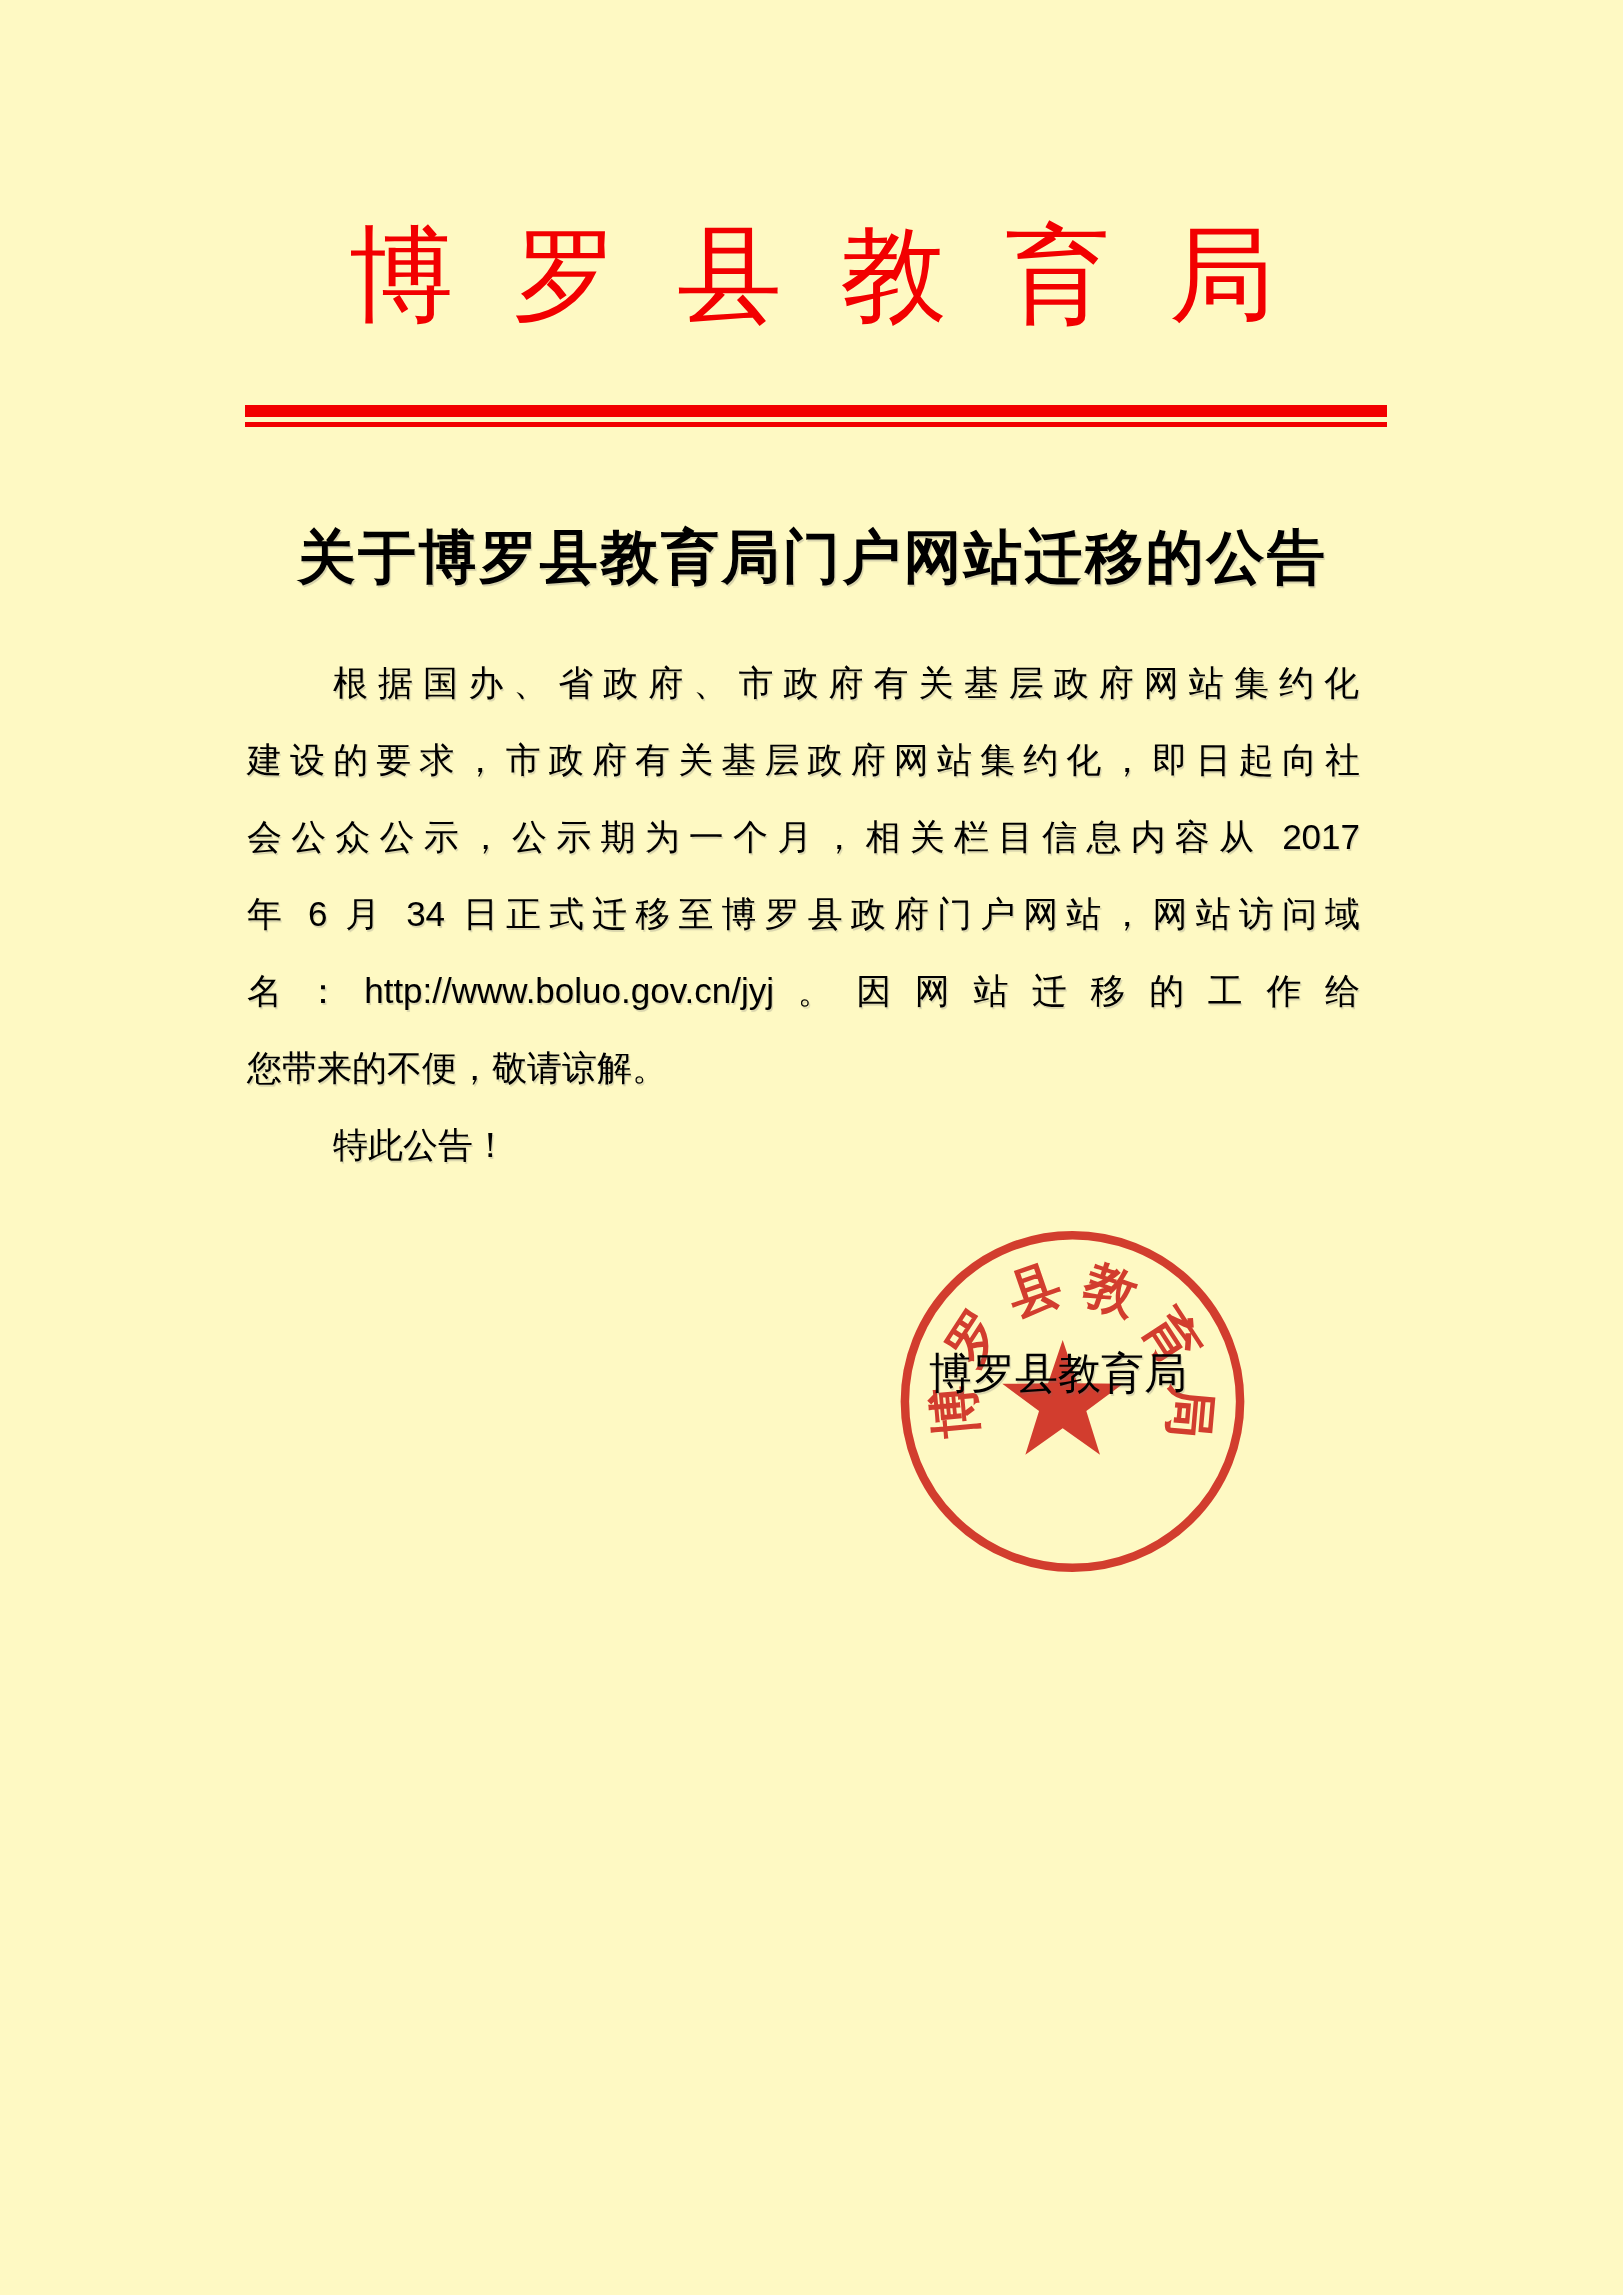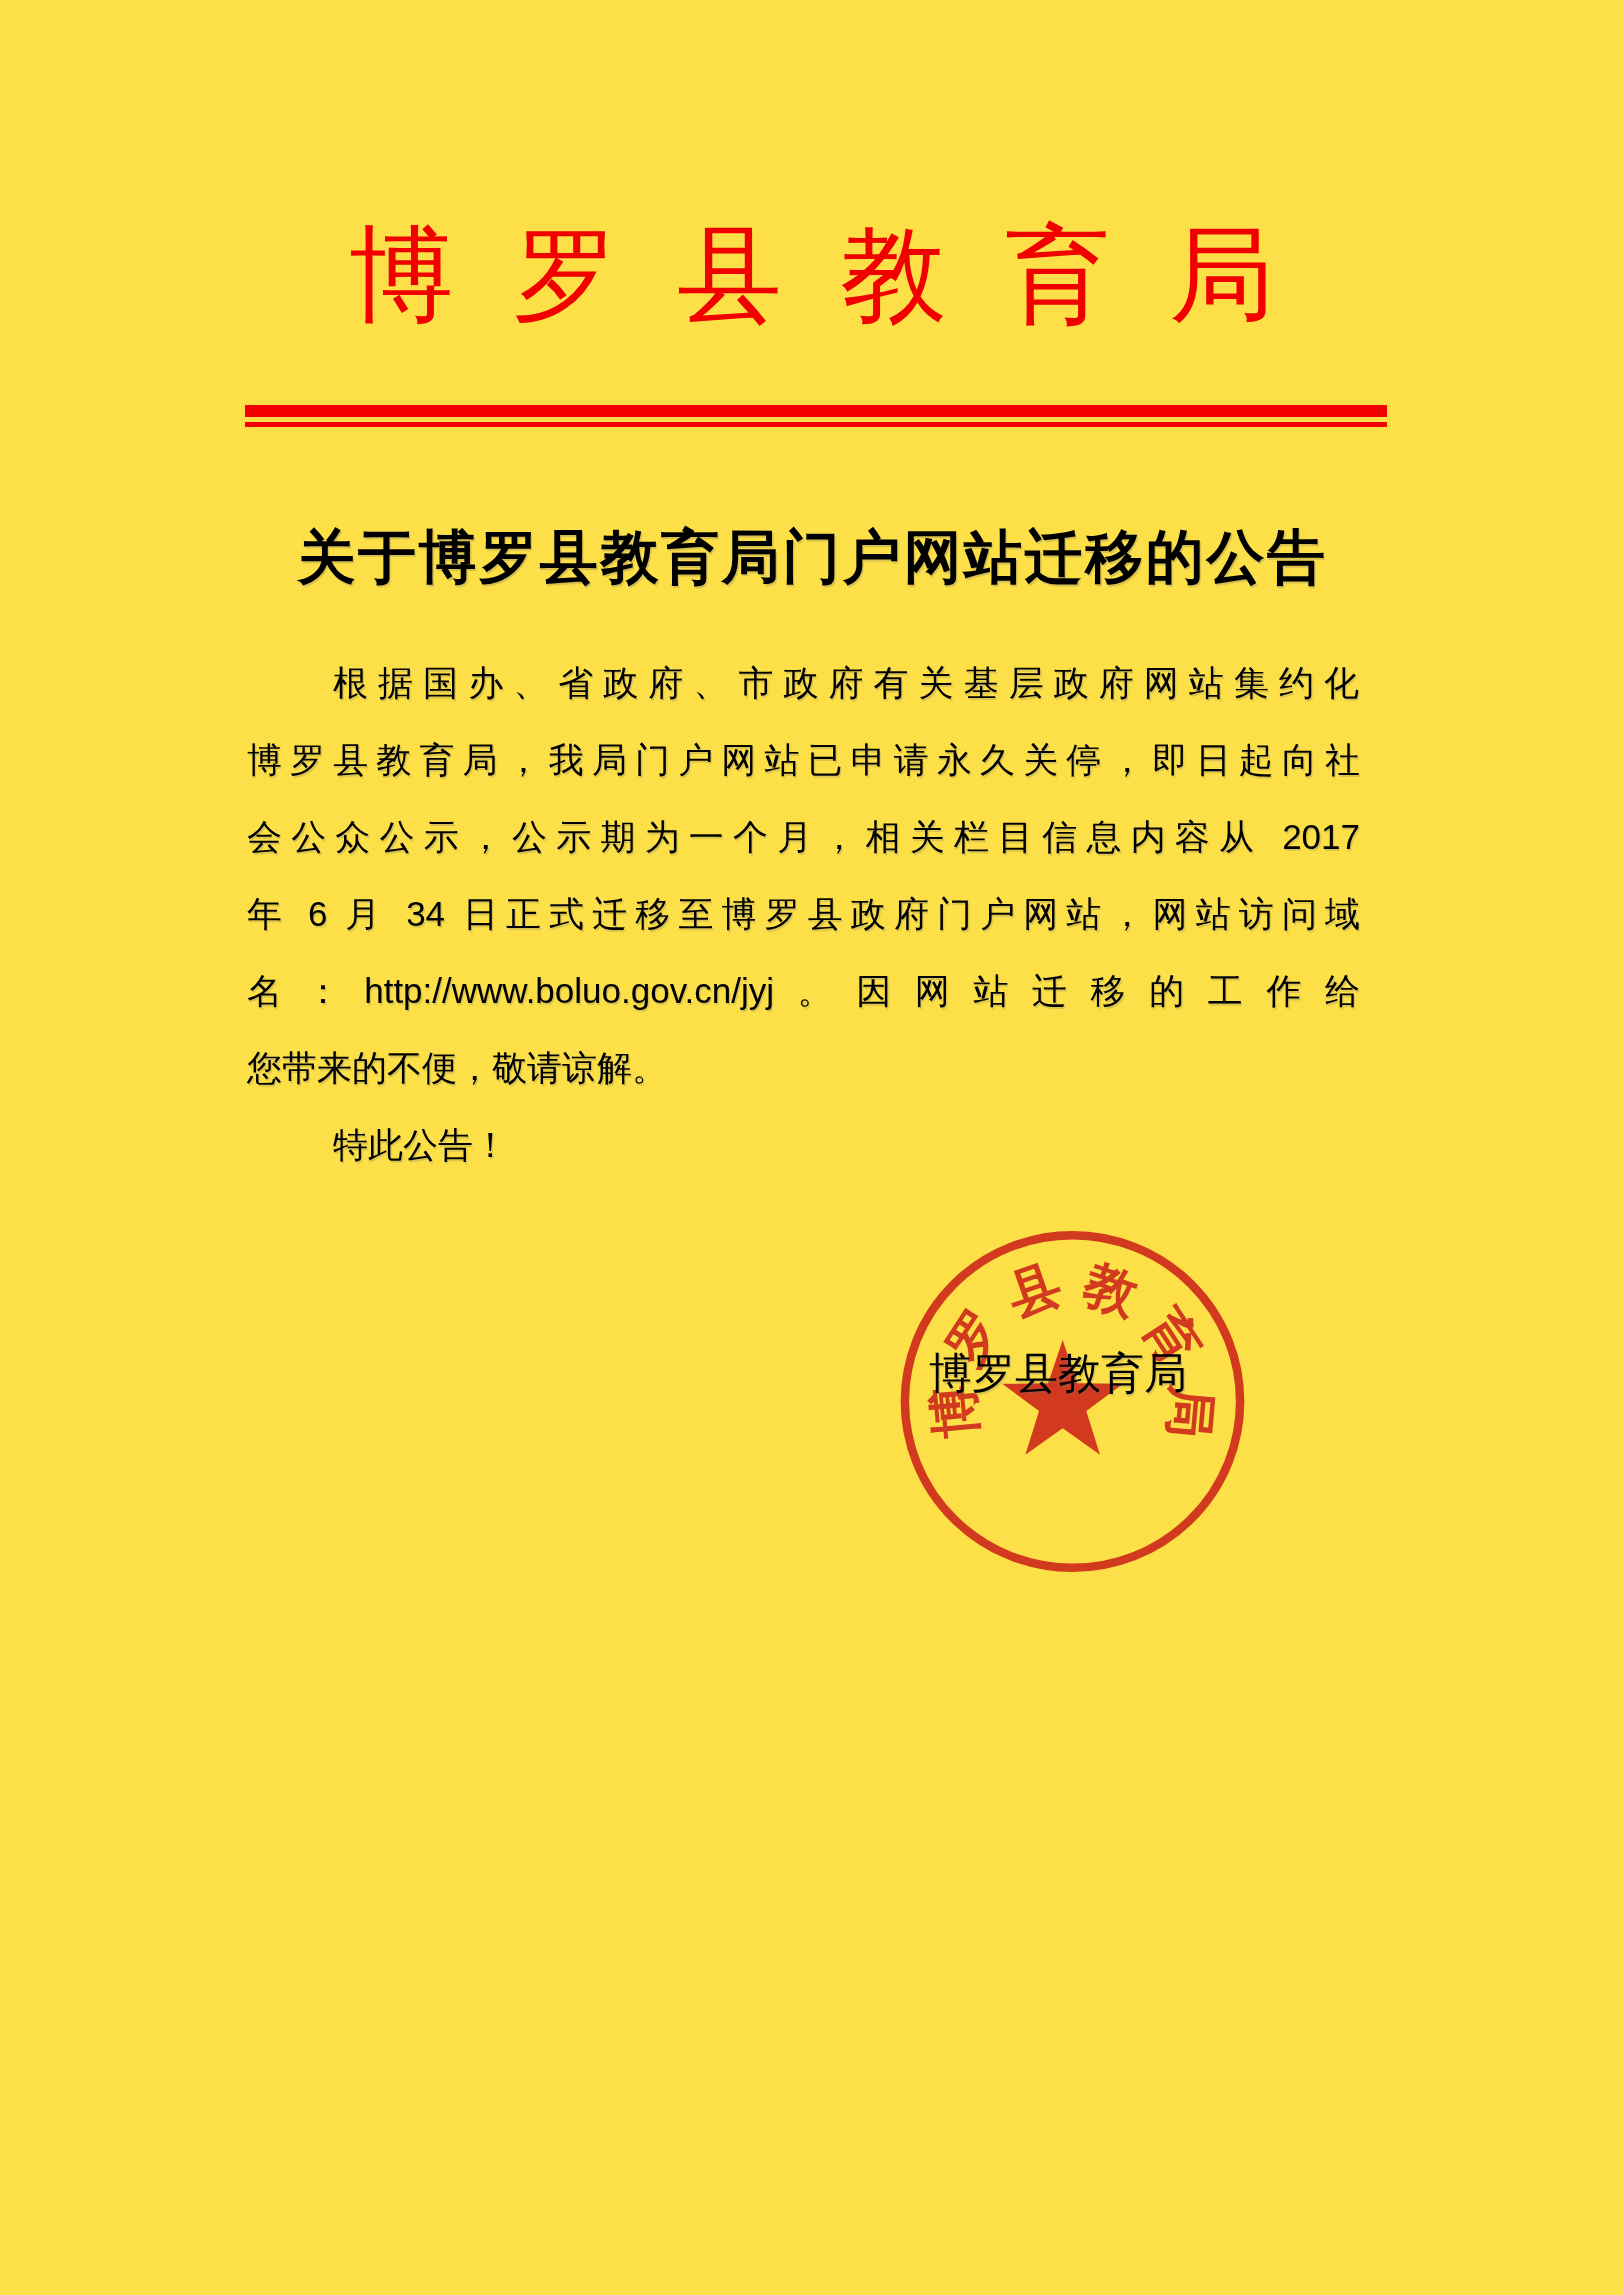--- a/index.html
+++ b/index.html
@@ -1,19 +1,19 @@
 <!DOCTYPE html>
 <html style="font-size:10.5px"><head>
 <meta charset="utf-8">
 <style>
   html,body{margin:0;padding:0;background:#ffffff;}
   .page{
     position:relative;
     width:1623px;height:2295px;
-    background:#fde047;
+    background:#fef9c3;
     overflow:hidden;
     font-family:"Liberation Sans","DejaVu Sans",sans-serif;
     color:#000;
   }
   
   .letterhead-name{
     position:absolute;
     top:223px;left:0;width:100%;
     text-align:center;
     font-family:"Liberation Serif","DejaVu Serif",serif;
@@ -90,21 +90,21 @@
 <div class="page">
 
   <div class="letterhead-name">博罗县教育局</div>
   <div class="rule rule-thick"></div>
   <div class="rule rule-thin"></div>
 
   <div class="notice-title">关于博罗县教育局门户网站迁移的公告</div>
 
   <div class="body-block">
     <div class="body-line justify indent">根据国办、省政府、市政府有关基层政府网站集约化</div>
-    <div class="body-line justify">博罗县教育局，我局门户网站已申请永久关停，即日起向社</div>
+    <div class="body-line justify">建设的要求，市政府有关基层政府网站集约化，即日起向社</div>
     <div class="body-line justify">会公众公示，公示期为一个月，相关栏目信息内容从 2017</div>
     <div class="body-line justify">年 6 月 34 日正式迁移至博罗县政府门户网站，网站访问域</div>
     <div class="body-line justify">名：http://www.boluo.gov.cn/jyj。因网站迁移的工作给</div>
     <div class="body-line">您带来的不便，敬请谅解。</div>
     <div class="body-line indent">特此公告！</div>
   </div>
 
   <div class="seal">
     <svg viewBox="0 0 530 530" xmlns="http://www.w3.org/2000/svg">
       <ellipse cx="265" cy="265" rx="256" ry="254" fill="none" stroke="#cd241a" stroke-width="13"></ellipse>

